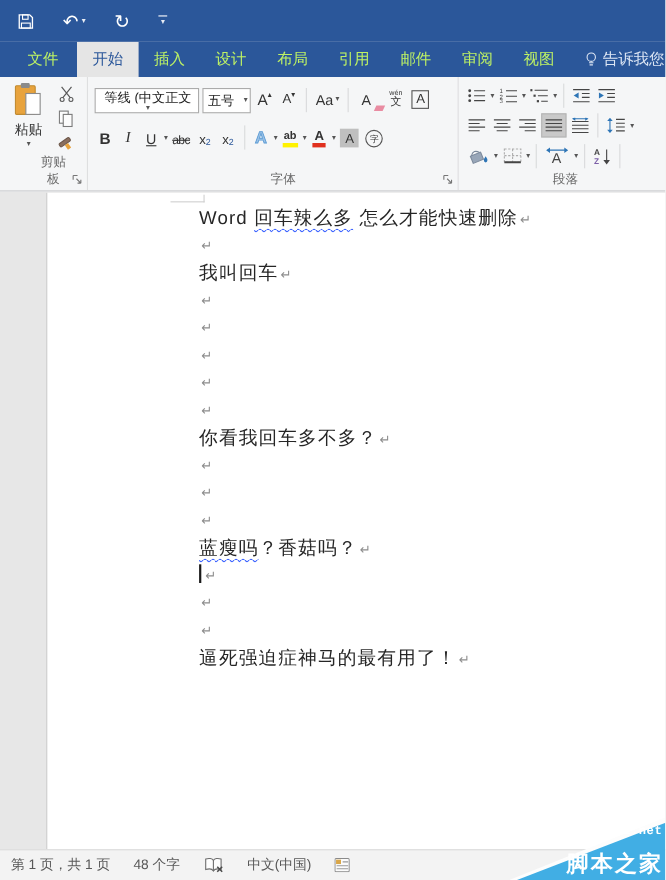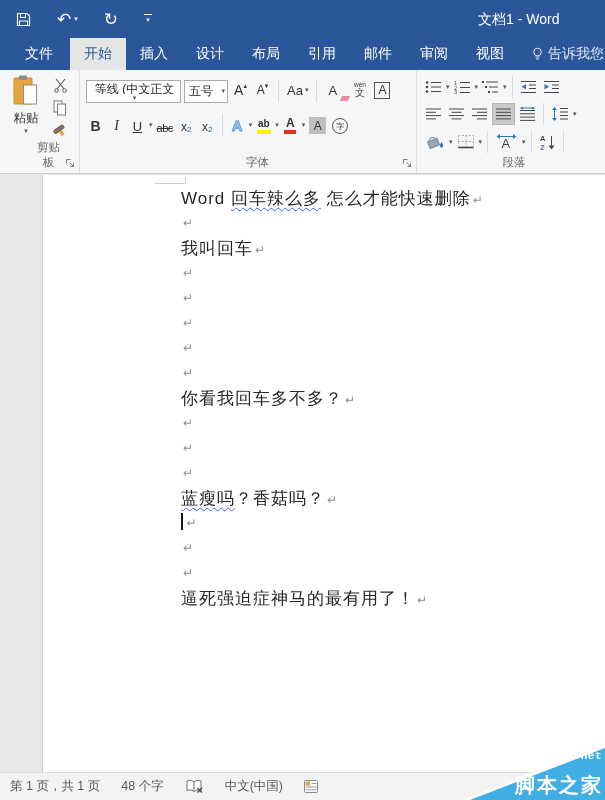--- a/index.html
+++ b/index.html
@@ -11,21 +11,21 @@
   .qat { position:absolute; left:16px; top:0; height:38px; display:flex; align-items:center; gap:26px; }
   .qat-btn { display:flex; align-items:center; gap:3px; color:#fff; }
   .uglyph { color:#fff; font-size:17px; line-height:1; }
   .tiny-caret { color:#E8EDF5; font-size:7px; }
   .qat-custom { display:flex; flex-direction:column; align-items:center; gap:1px; }
   .qat-custom .bar { width:8px; height:1.5px; background:#fff; }
   .win-title { position:absolute; left:478px; top:0; height:38px; line-height:38px; color:#fff; font-size:14px; white-space:nowrap; }
 
   
   .tabrow { position:absolute; top:38px; left:0; width:605px; height:32px; background:#2B579A; display:flex; align-items:stretch; padding-left:8px; overflow:hidden; }
-  .tab { color:#ffffff; font-size:14px; padding:0 14px; display:flex; align-items:center; white-space:nowrap; cursor:default; }
+  .tab { color:#bef264; font-size:14px; padding:0 14px; display:flex; align-items:center; white-space:nowrap; cursor:default; }
   .tab-file { padding:0 17px; }
   .tab.active { background:#e5e5e5; color:#2B579A; }
   .tab-tellme { color:#DDE6F4; gap:5px; }
 
   
   .ribbon { position:absolute; top:70px; left:0; width:605px; height:104px; background:#F5F6F7; border-bottom:1px solid #CDCFD1; overflow:hidden; }
   .rgroup { position:absolute; top:0; height:103px; }
   .grp-clip { left:0; width:80px; border-right:1px solid #DEDFE0; }
   .grp-font { left:81px; width:336px; border-right:1px solid #DEDFE0; }
   .grp-para { left:418px; width:200px; }
@@ -113,21 +113,20 @@
       <span class="tiny-caret">▾</span>
     </span>
     <span class="qat-btn">
       <span class="uglyph">↻</span>
     </span>
     <span class="qat-custom">
       <span class="bar"></span>
       <span class="tiny-caret">▾</span>
     </span>
   </div>
-  <div class="win-title">文档1 - Word</div>
 </div>
 
 <div class="tabrow">
   <div class="tab tab-file">文件</div>
   <div id="tabs-dynamic" style="display:flex;">
       <div class="tab active">开始</div>
       <div class="tab">插入</div>
       <div class="tab">设计</div>
       <div class="tab">布局</div>
       <div class="tab">引用</div>

